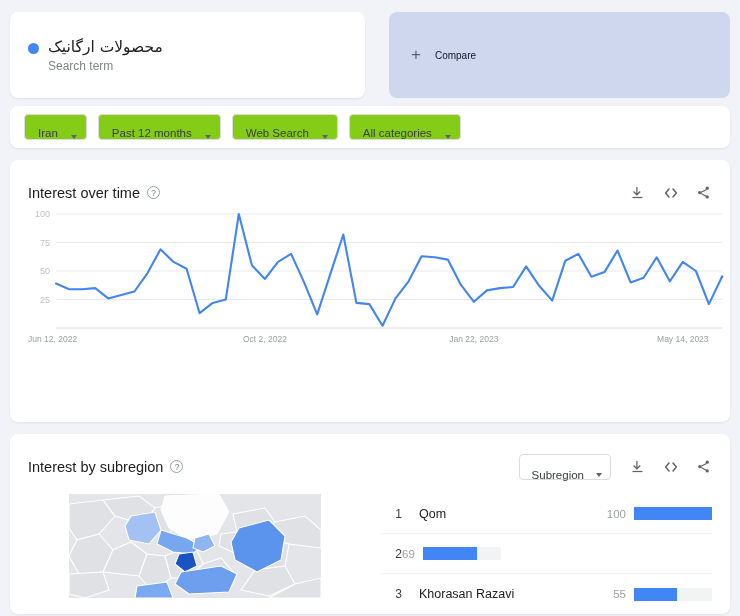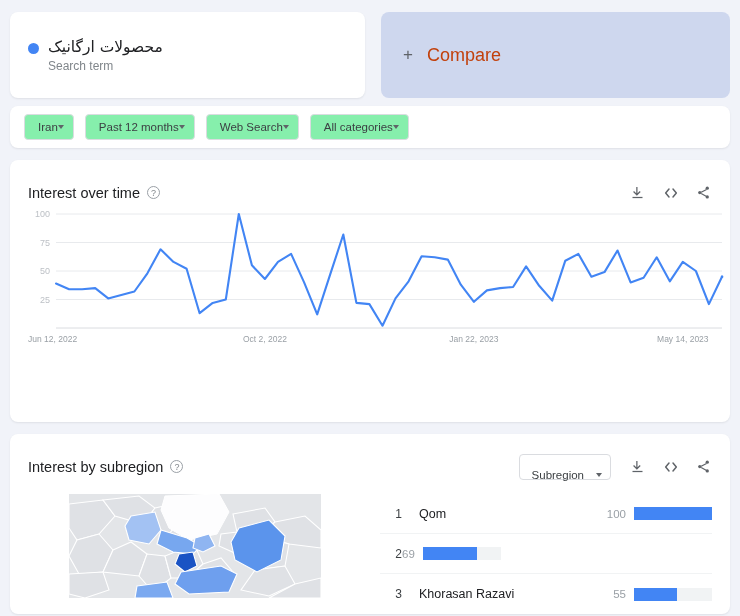--- a/index.html
+++ b/index.html
@@ -5,51 +5,51 @@
   * { box-sizing: border-box; margin: 0; padding: 0; }
   html, body {
     width: 740px; height: 616px;
     background: #f1f3f9;
     font-family: "Liberation Sans", sans-serif;
     overflow: hidden;
   }
   .page { width: 740px; height: 616px; padding: 12px 10px 0 10px; }
 
   
-  .top-row { display: flex; gap: 16px; height: 86px; }
+  .top-row { display: flex; gap: 24px; height: 86px; }
   .term-card {
     flex: 0 0 355px; background: #fff; border-radius: 8px;
     display: flex; align-items: center; padding: 0 0 0 18px;
     box-shadow: 0 1px 2px rgba(60,64,67,.10);
   }
   .term-inner { display: flex; align-items: flex-start; gap: 9px; }
   .dot { width: 11px; height: 11px; border-radius: 50%; background: #4285f4; margin-top: 6px; flex: none; }
   .term-text { display: flex; flex-direction: column; }
   .term-title {
     font-size: 15.5px; color: #202124; direction: rtl; line-height: 20px;
     font-family: "DejaVu Sans", sans-serif;
   }
   .term-sub { font-size: 12px; color: #80868b; margin-top: 2px; line-height: 14px; }
   .compare-card {
     flex: 1; background: #ced7ee; border-radius: 8px;
     display: flex; align-items: center; padding-left: 22px;
   }
   .plus { font-size: 17px; color: #5f6368; margin-right: 14px; font-weight: 300; }
-  .compare-label { font-size: 18px; color: #c2410c; }
+  .compare-label { font-size: 10px; color: #0f172a; }
 
   
   .filter-bar {
     margin-top: 8px; background: #fff; border-radius: 8px; height: 42px;
     display: flex; align-items: center; gap: 11px; padding-left: 14px;
     box-shadow: 0 1px 2px rgba(60,64,67,.10);
   }
   .chip {
     border: 1px solid #dadce0; border-radius: 4px; height: 26px;
-    display: flex; align-items: center; padding: 0 9px 0 13px;
-    font-size: 11.5px; color: #3c4043; background: #86efac; 
+    display: flex; align-items: flex-end; padding: 0 9px 0 13px;
+    font-size: 11.5px; color: #3c4043; background: #84cc16; gap: 13px;
   }
   .caret {
     width: 0; height: 0; border-left: 3.5px solid transparent;
     border-right: 3.5px solid transparent; border-top: 4px solid #5f6368;
   }
 
   
   .card {
     background: #fff; border-radius: 8px; margin-top: 12px;
     box-shadow: 0 1px 2px rgba(60,64,67,.10);

